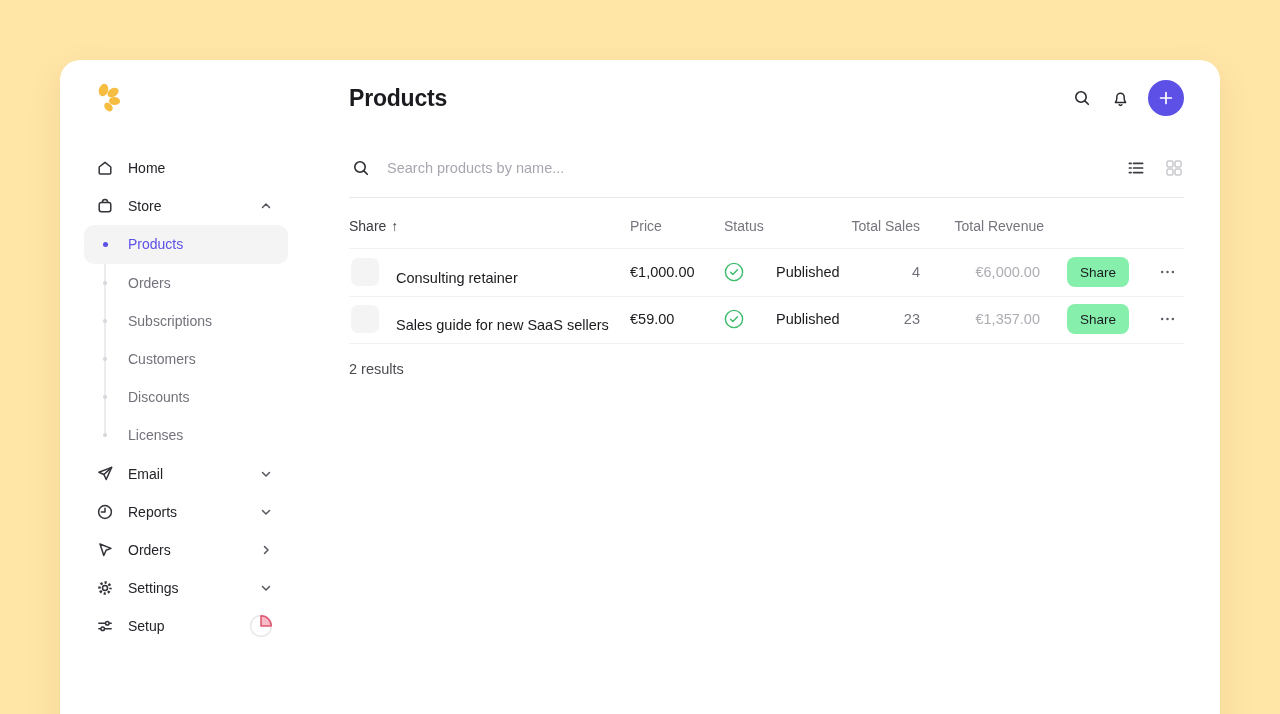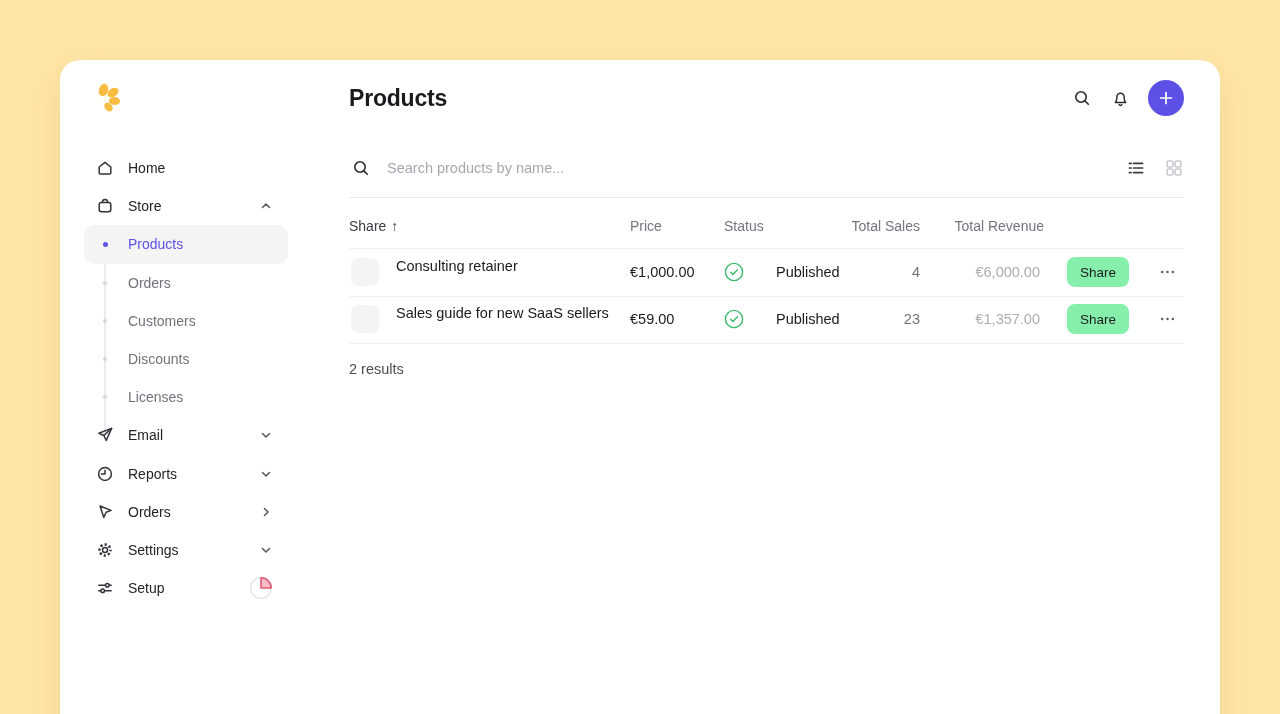--- a/index.html
+++ b/index.html
@@ -62,21 +62,21 @@
   .th-name .arrow { margin-left:5px; color:#3B3B42; }
   .th-price { left:281px; }
   .th-status { left:375px; }
   .th-sales { right:264px;margin-left:34px; }
   .th-revenue { right:140px; }
 
   .trow { position:absolute; left:0; width:100%; height:48px; cursor:pointer; }
   .trow-1 { top:188px; }
   .trow-2 { top:235px; }
   .cell { position:absolute; top:50%; transform:translateY(-50%); font-size:14.5px; color:#1B1B1F; white-space:nowrap; }
-  .cell-name { left:2px; display:flex; align-items:flex-start; gap:17px; }
+  .cell-name { left:2px; display:flex; align-items:flex-end; gap:17px; }
   .thumb { width:28px; height:28px; border-radius:7px; background:#F4F4F5; }
   .cell-price { left:281px; }
   .cell-status { left:375px; display:flex; align-items:center; gap:32px; }
   .cell-sales { right:264px; color:#71717A; }
   .cell-revenue { right:144px; color:#ACACB3; }
   .share-btn {
     position:absolute; top:50%; transform:translateY(-50%); right:55px;
     height:30px; padding:0 13px; background:#86efac; border:none; border-radius:8px;
     font-size:13.5px; font-weight:500; color:#1B1B1F; cursor:pointer;
     font-family:"Liberation Sans", sans-serif;
@@ -140,20 +140,26 @@
     <div class="sub-row">
       <span class="bullet">
           <i></i>
         </span>
       <span>Orders</span>
     </div>
     <div class="sub-row">
       <span class="bullet">
           <i></i>
         </span>
+      <span>Subscriptions</span>
+    </div>
+    <div class="sub-row">
+      <span class="bullet">
+          <i></i>
+        </span>
       <span>Customers</span>
     </div>
     <div class="sub-row">
       <span class="bullet">
           <i></i>
         </span>
       <span>Discounts</span>
     </div>
     <div class="sub-row">
       <span class="bullet">

